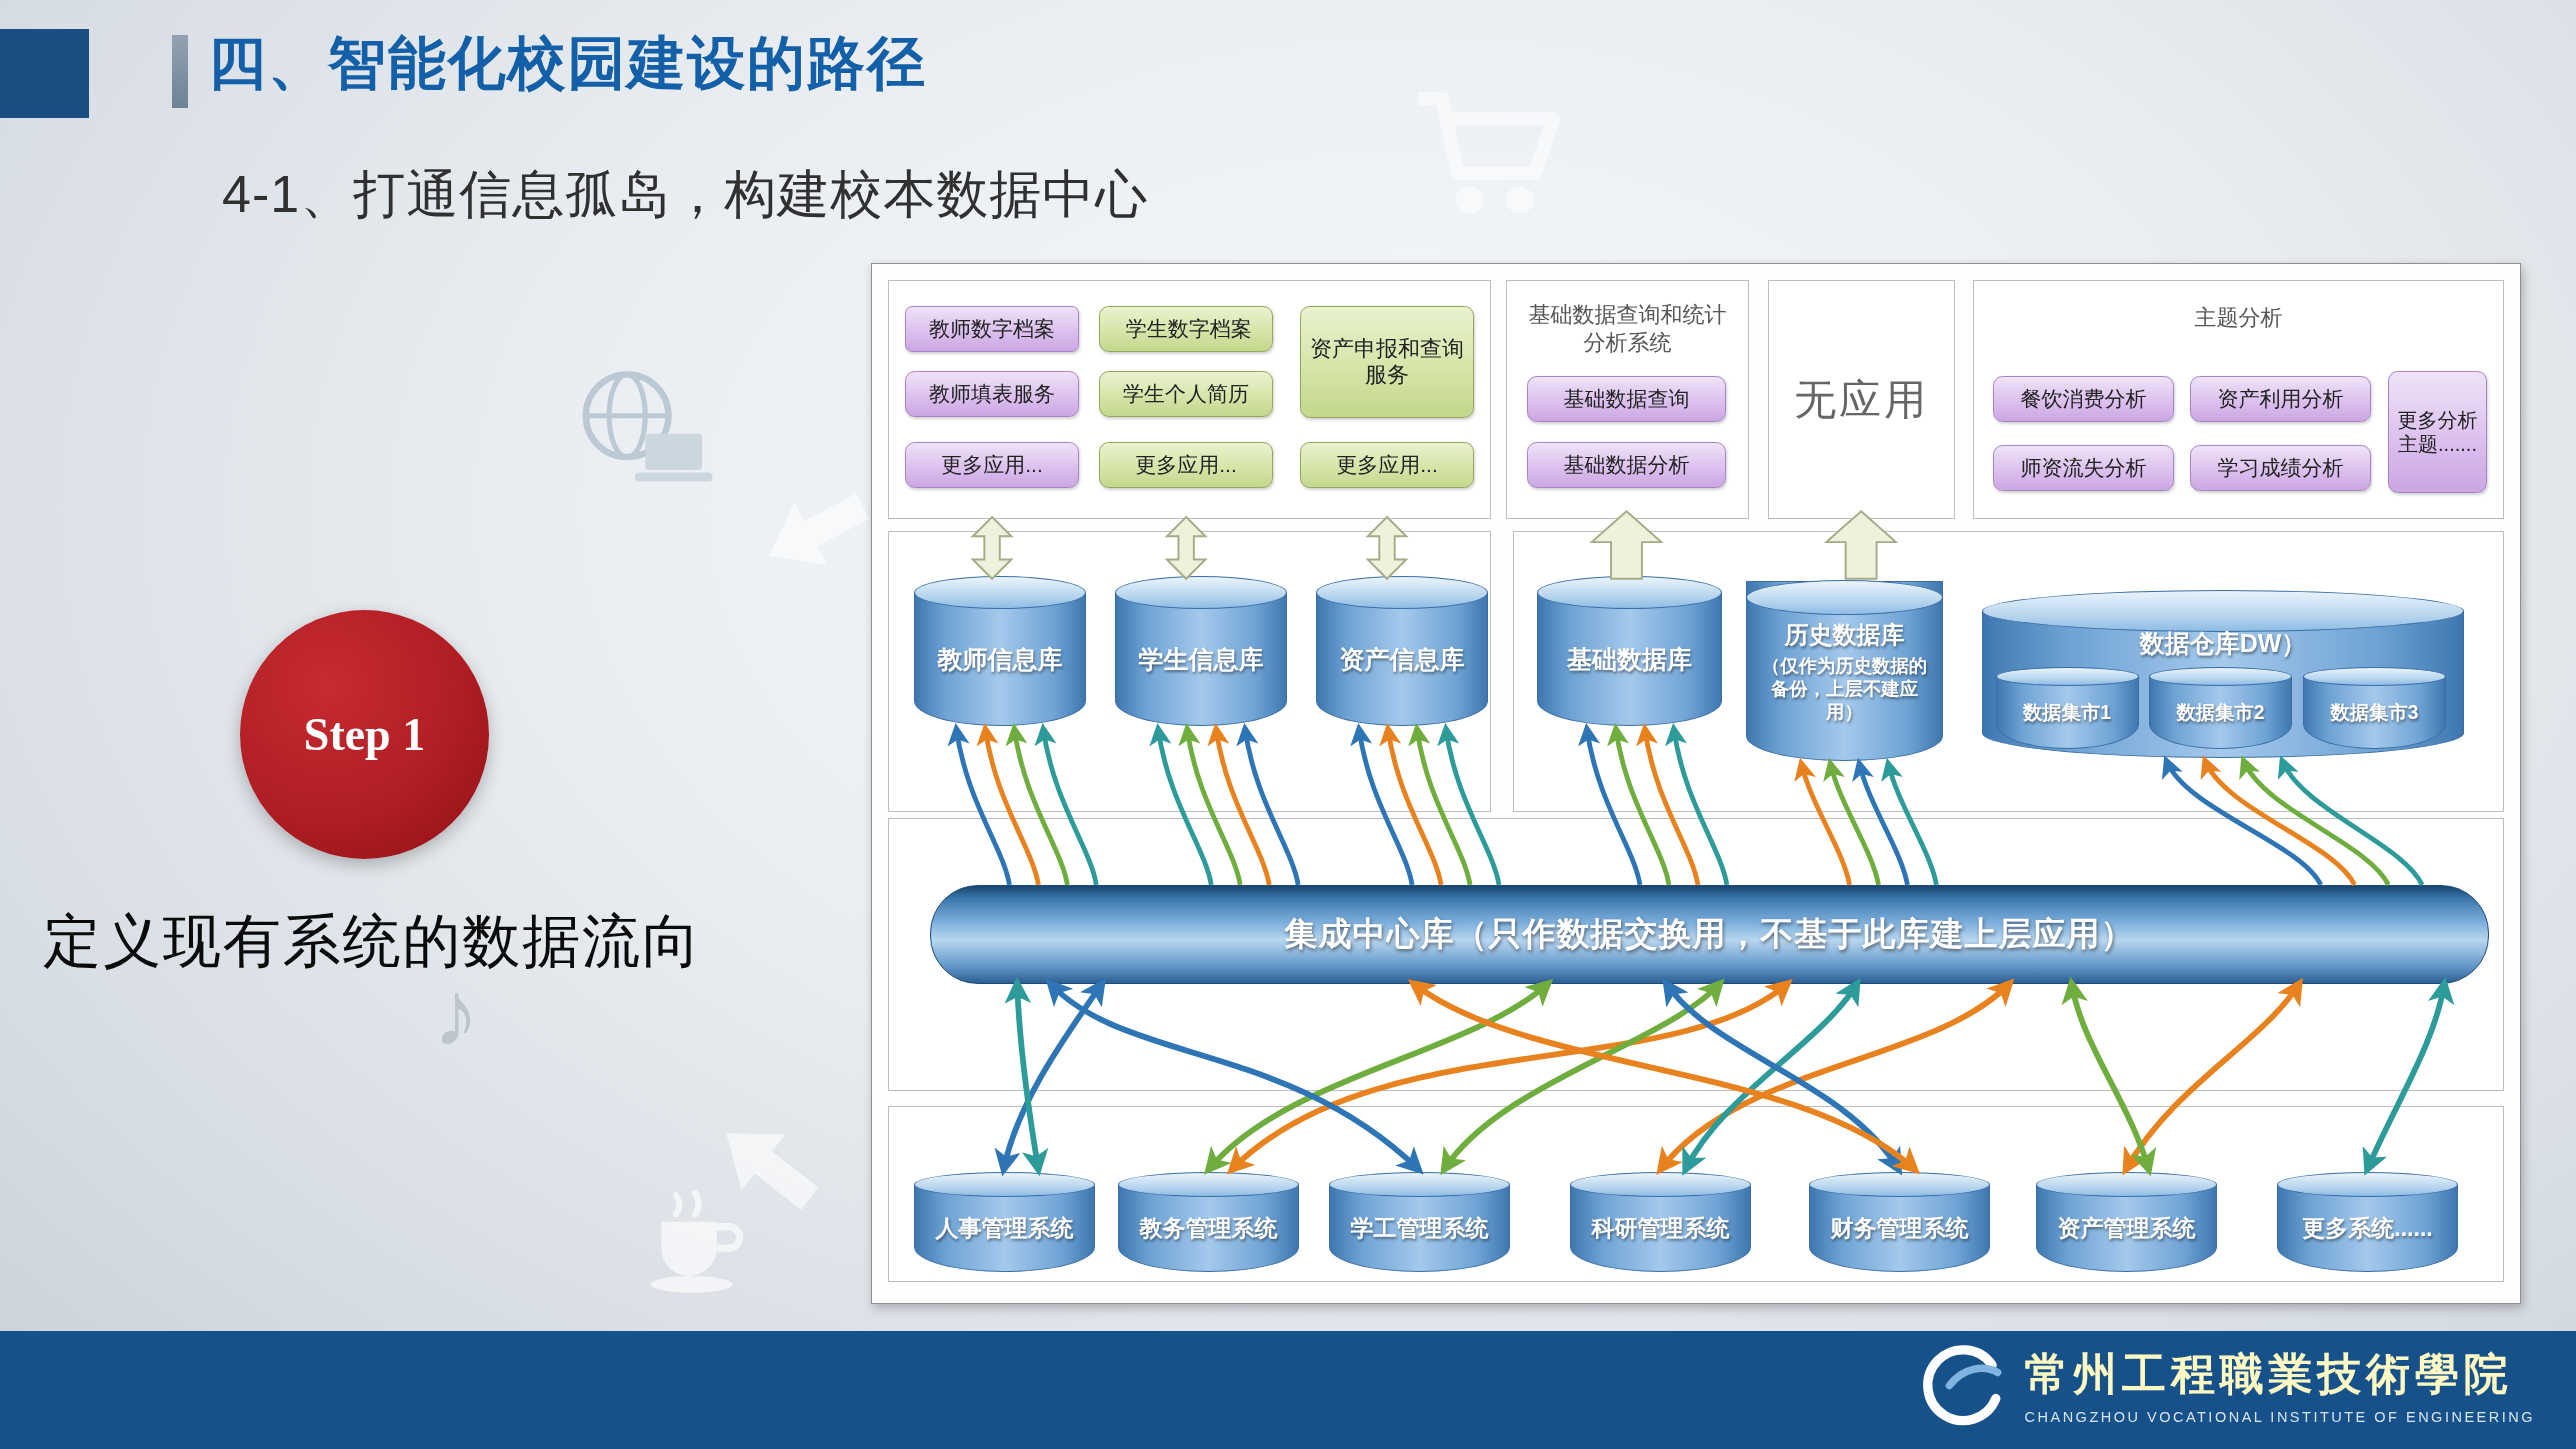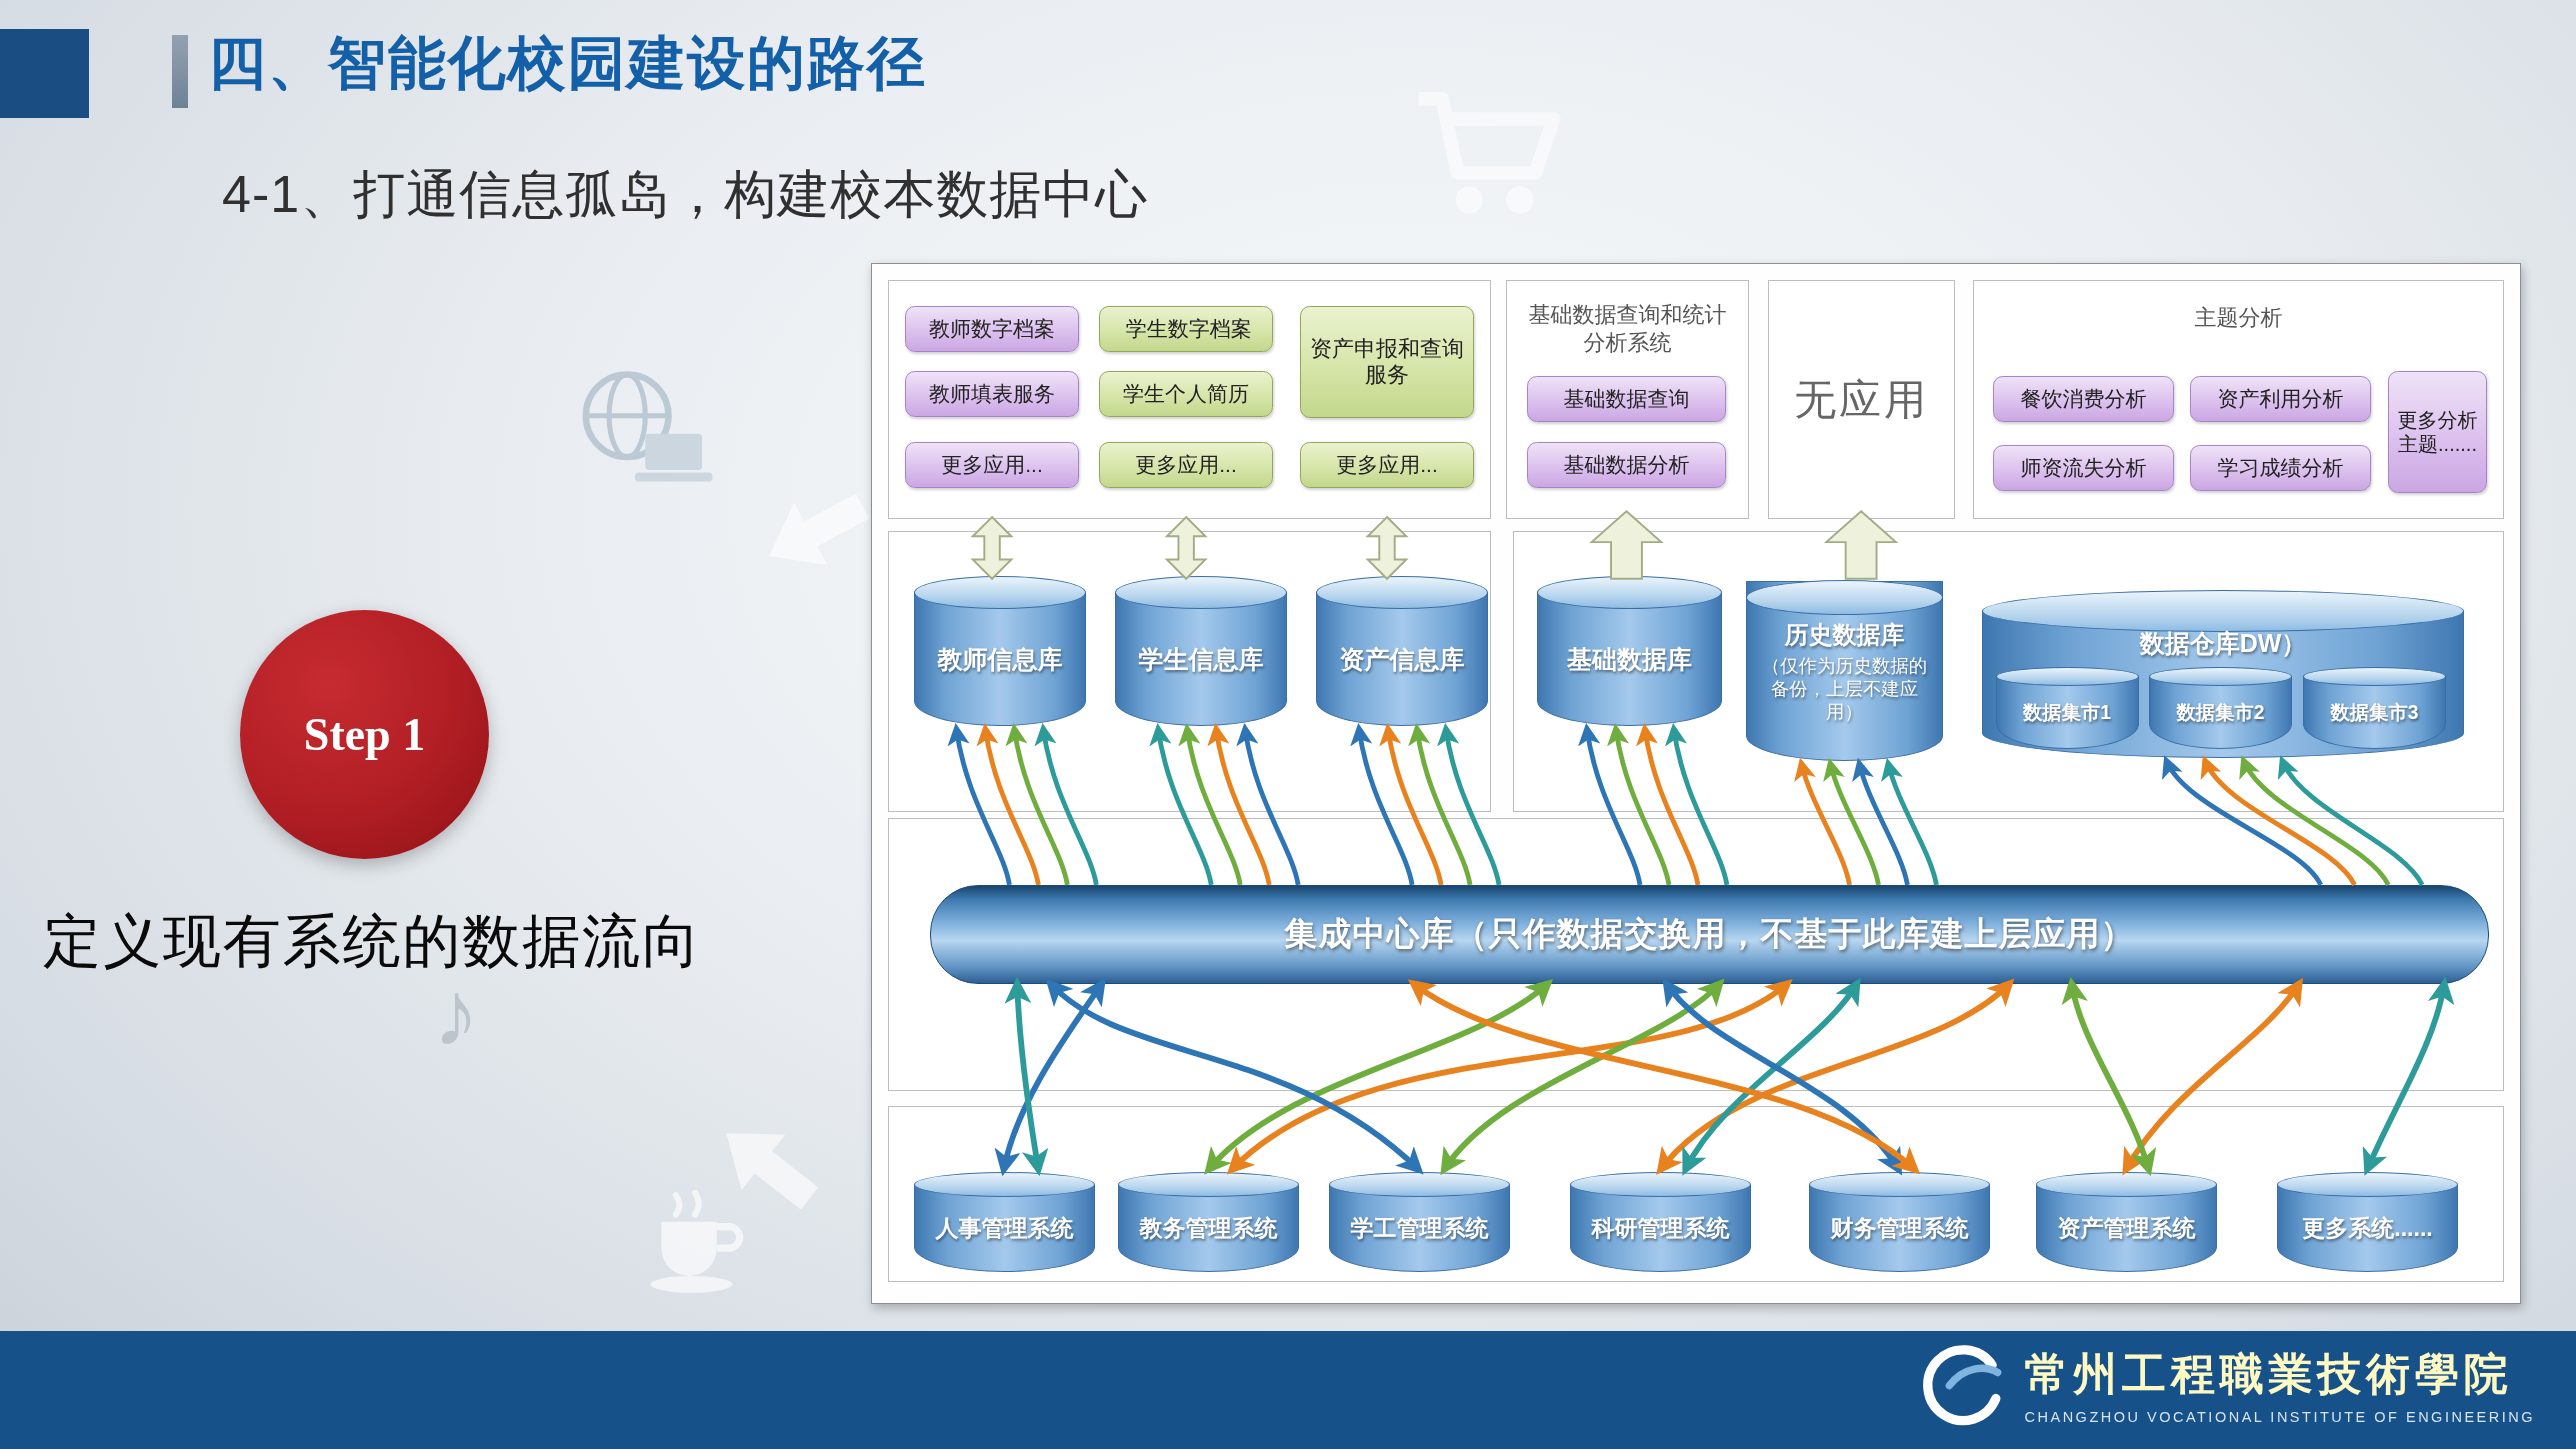--- a/index.html
+++ b/index.html
@@ -45,21 +45,21 @@
   .cyl-cap{position:absolute;left:0;right:0;top:0;border-radius:50%;z-index:2;box-sizing:border-box;
     background:linear-gradient(180deg,#eaf4fc 0%,#b9d6ee 60%,#8fbce4 100%);border:1.9px solid #3a6ea5;}
   .cyl-body{position:absolute;left:0;right:0;bottom:0;z-index:1;box-sizing:border-box;
     background:linear-gradient(90deg,#3e77b0 0%,#6fa3d4 18%,#a4c9ec 50%,#6fa3d4 82%,#3e77b0 100%);
     border:1.9px solid #3a6ea5;border-radius:0 0 50% 50% / 0 0 25px 25px;
     display:flex;flex-direction:column;align-items:center;justify-content:center;
     color:#fff;font-weight:bold;text-shadow:1px 1.9px 2.9px rgba(0,0,0,.45);text-align:center;}
   .db-label{font-size:25px;}
   .sys-label{font-size:23px;}
   .hist-title{font-size:24px;margin-bottom:3.9px;}
-  .hist-note{font-size:18.4px;font-weight:normal;line-height:1.25;padding:0 11.6px;}
+  .hist-note{font-size:18.4px;font-weight:bold;line-height:1.25;padding:0 11.6px;}
   .dw-title{position:absolute;left:0;right:0;top:37px;text-align:center;color:#fff;font-weight:bold;font-size:25px;
     text-shadow:1px 1.9px 2.9px rgba(0,0,0,.45);z-index:3;}
   .mart-label{font-size:19.3px;}
   
   .bus-bar{
     position:absolute;left:58px;top:621px;width:1557px;height:97px;border-radius:48px;
     background:linear-gradient(180deg,#17456f 0%,#3f7aaf 14%,#7fb0dd 38%,#b7d6f0 56%,#5e93c4 84%,#2e5f92 100%);
     border:1px solid #1e4c7a;display:flex;align-items:center;justify-content:center;
     color:#fff;font-weight:bold;font-size:33px;text-shadow:1px 1.9px 3.9px rgba(0,0,0,.5);letter-spacing:1px;
   }
@@ -117,21 +117,21 @@
     <div class="group-box" style="left:634px;top:16.4px;width:241px;height:237px;">
       <div class="group-title" style="top:19.3px;padding:0 17.4px;">基础数据查询和统计分析系统</div>
     </div>
     <div class="group-box" style="left:896px;top:16.4px;width:185px;height:237px;">
       <div class="no-app">无应用</div>
     </div>
     <div class="group-box" style="left:1101px;top:16.4px;width:529px;height:237px;">
       <div class="group-title" style="top:23px;">主题分析</div>
     </div>
 
-    <div class="app-box app-purple" style="left:33px;top:42px;width:174px;height:46px;">教师数字档案</div>
+    <div class="app-box app-purple" style="left:33px;top:42px;width:174px;height:46px;border-radius:7px;">教师数字档案</div>
     <div class="app-box app-green" style="left:227px;top:42px;width:174px;height:46px;padding-left:13px;">学生数字档案</div>
     <div class="app-box app-green" style="left:428px;top:42px;width:174px;height:112px;font-size:22px;">资产申报和查询服务</div>
     <div class="app-box app-purple" style="left:33px;top:107px;width:174px;height:46px;">教师填表服务</div>
     <div class="app-box app-green" style="left:227px;top:107px;width:174px;height:46px;">学生个人简历</div>
     <div class="app-box app-purple" style="left:33px;top:178px;width:174px;height:46px;">更多应用...</div>
     <div class="app-box app-green" style="left:227px;top:178px;width:174px;height:46px;">更多应用...</div>
     <div class="app-box app-green" style="left:428px;top:178px;width:174px;height:46px;">更多应用...</div>
 
     <div class="app-box app-purple" style="left:655px;top:112px;width:199px;height:46px;">基础数据查询</div>
     <div class="app-box app-purple" style="left:655px;top:178px;width:199px;height:46px;">基础数据分析</div>

